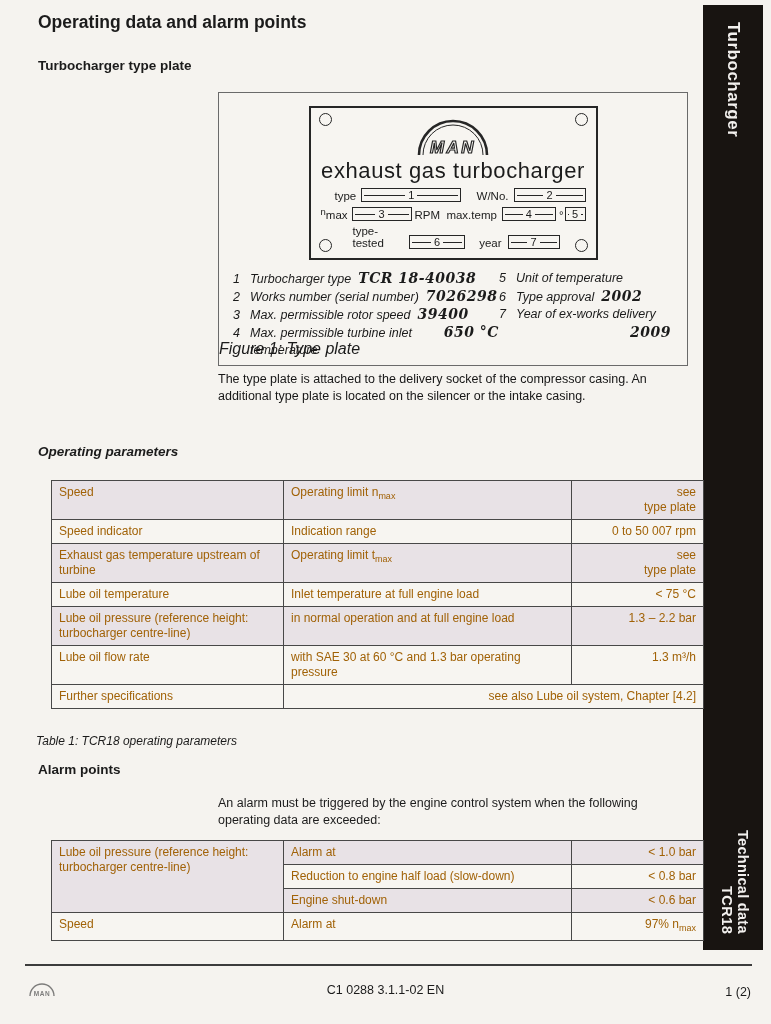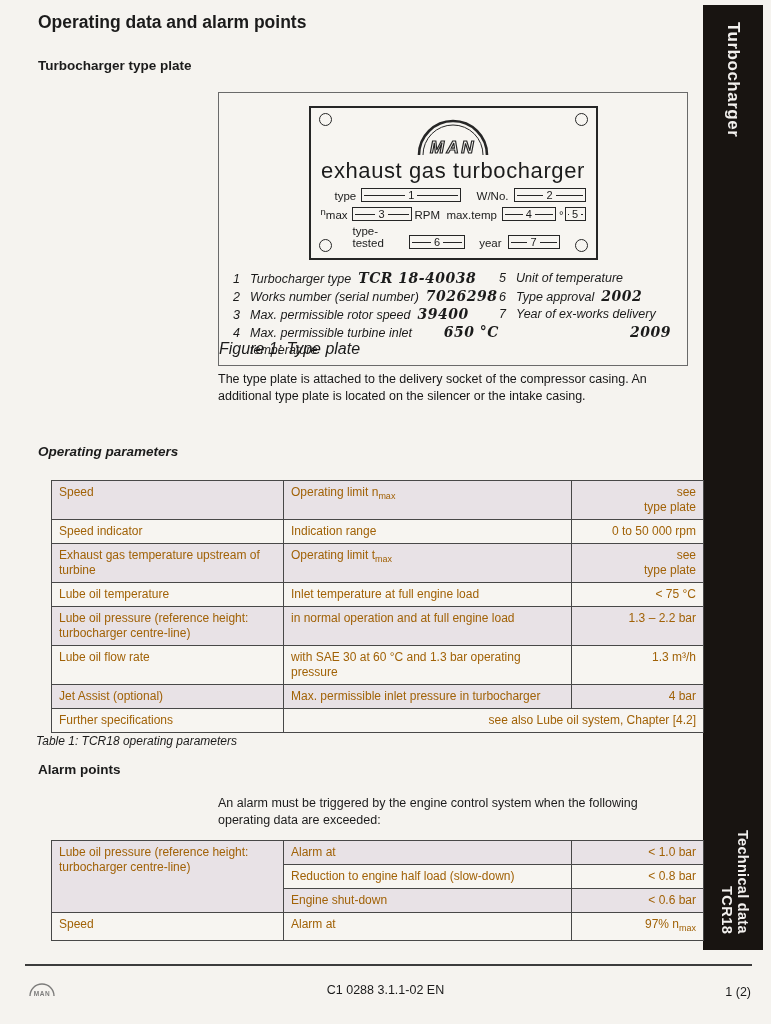--- a/index.html
+++ b/index.html
@@ -225,21 +225,21 @@
     <tbody>
       <tr class="shaded">
         <td>Speed</td>
         <td><span>Operating limit n</span><sub class="sub">max</sub></td>
         <td class="val">see
 type plate</td>
       </tr>
       <tr>
         <td>Speed indicator</td>
         <td>Indication range</td>
-        <td class="val">0 to 50 000 rpm</td>
+        <td class="val">0 to 50 007 rpm</td>
       </tr>
       <tr class="shaded">
         <td>Exhaust gas temperature upstream of turbine</td>
         <td><span>Operating limit t</span><sub class="sub">max</sub></td>
         <td class="val">see
 type plate</td>
       </tr>
       <tr>
         <td>Lube oil temperature</td>
         <td>Inlet temperature at full engine load</td>
@@ -247,25 +247,20 @@
       </tr>
       <tr class="shaded">
         <td>Lube oil pressure (reference height: turbocharger centre-line)</td>
         <td>in normal operation and at full engine load</td>
         <td class="val">1.3 – 2.2 bar</td>
       </tr>
       <tr>
         <td>Lube oil flow rate</td>
         <td>with SAE 30 at 60 °C and 1.3 bar operating pressure</td>
         <td class="val">1.3 m³/h</td>
-      </tr>
-      <tr class="shaded">
-        <td>Jet Assist (optional)</td>
-        <td>Max. permissible inlet pressure in turbocharger</td>
-        <td class="val">4 bar</td>
       </tr>
       <tr>
         <td>Further specifications</td>
         <td class="val" colspan="2">see also Lube oil system, Chapter [4.2]</td>
       </tr>
     </tbody>
   </table>
 
   <div class="tcaption">Table 1: TCR18 operating parameters</div>
 

